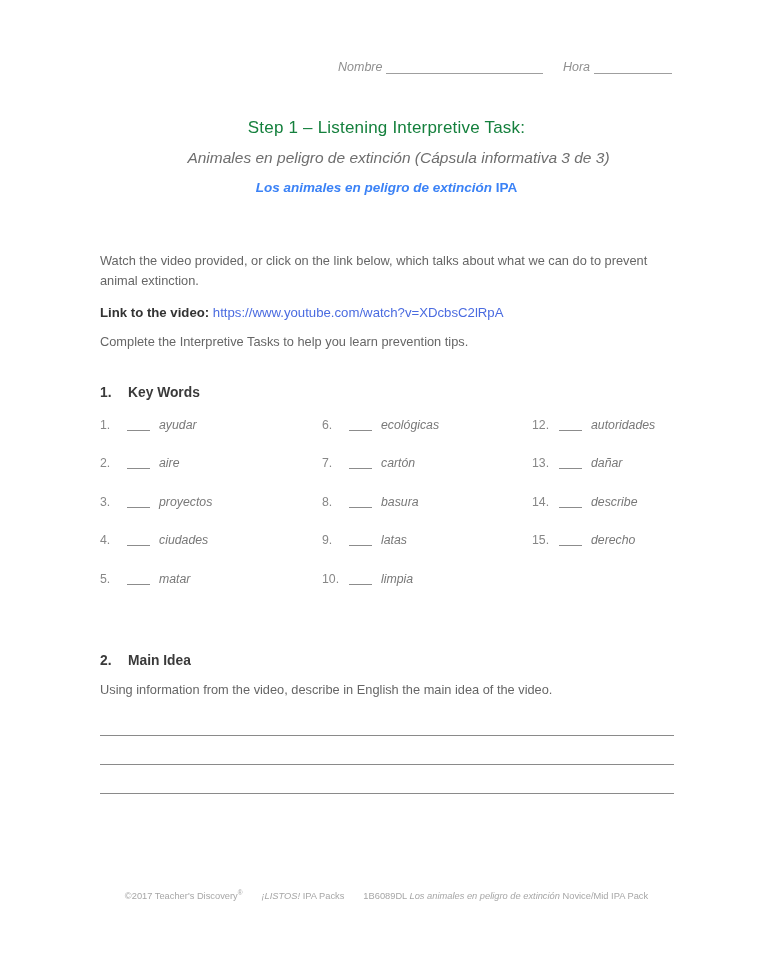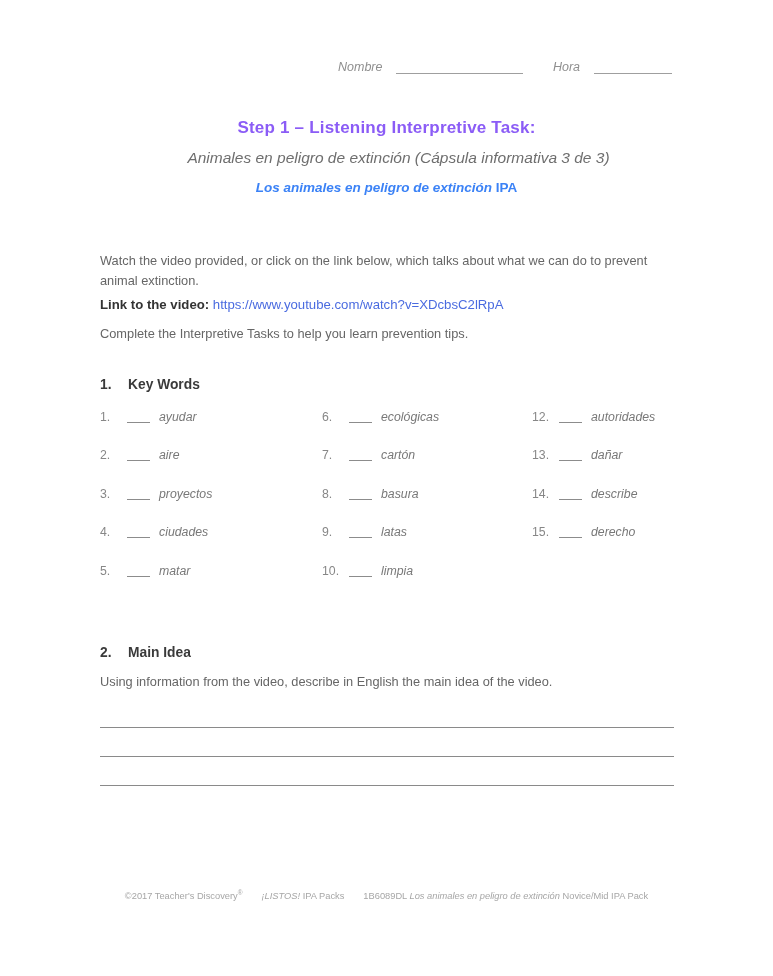--- a/index.html
+++ b/index.html
@@ -10,37 +10,37 @@
     font-family:"Liberation Sans", sans-serif;
     overflow:hidden;
     box-sizing:border-box;
     padding-top:118px;
   }
 
   
   .name-row {
     position:absolute; top:60px; left:338px; width:334px;
     display:flex; align-items:flex-end;
-    font-size:12.5px; font-style:italic; color:#8f8f8f;gap:10px;
+    font-size:12.5px; font-style:italic; color:#8f8f8f;
   }
   .fill-line { border-bottom:1px solid #9f9f9f; height:13px; }
   .line-long { flex:1; margin-left:4px; }
   .line-short { width:78px; margin-left:4px; }
   .hora-lbl { margin-left:20px; }
 
   
-  .title { text-align:center; font-size:17px; font-weight:bold; color:#8b5cf6; letter-spacing:0.2px; }
+  .title { text-align:center; font-size:17px; font-weight:normal; color:#15803d; letter-spacing:0.2px; }
   .subtitle { text-align:center; margin-top:11px; font-size:15.5px; font-style:italic; color:#6e6e6e;padding-left:24px; }
   .unit-title { text-align:center; margin-top:13px; font-size:13.5px; font-weight:bold; color:#3b82f6; }
   .unit-title .it { font-style:italic; }
 
   
   .content { margin-left:100px; width:574px; color:#666666; font-size:12.8px; }
   .intro { margin-top:56px; line-height:1.6; }
-  .link-row { margin-top:5px; font-size:13.2px; }
+  .link-row { margin-top:13px; font-size:13.2px; }
   .link-label { font-weight:bold; color:#333333; }
   .link-url { color:#4a6be0; text-decoration:none; cursor:pointer; }
   .complete { margin-top:14px; }
 
   .section-head { margin-top:36px; font-size:13.8px; font-weight:bold; color:#3a3a3a; display:flex; }
   .section-head.mi { margin-top:45px; }
   .sec-num { width:28px; }
   .para { margin-top:12px; line-height:1.6; }
   .para .bold10 { font-weight:bold; color:#555555; }
 

